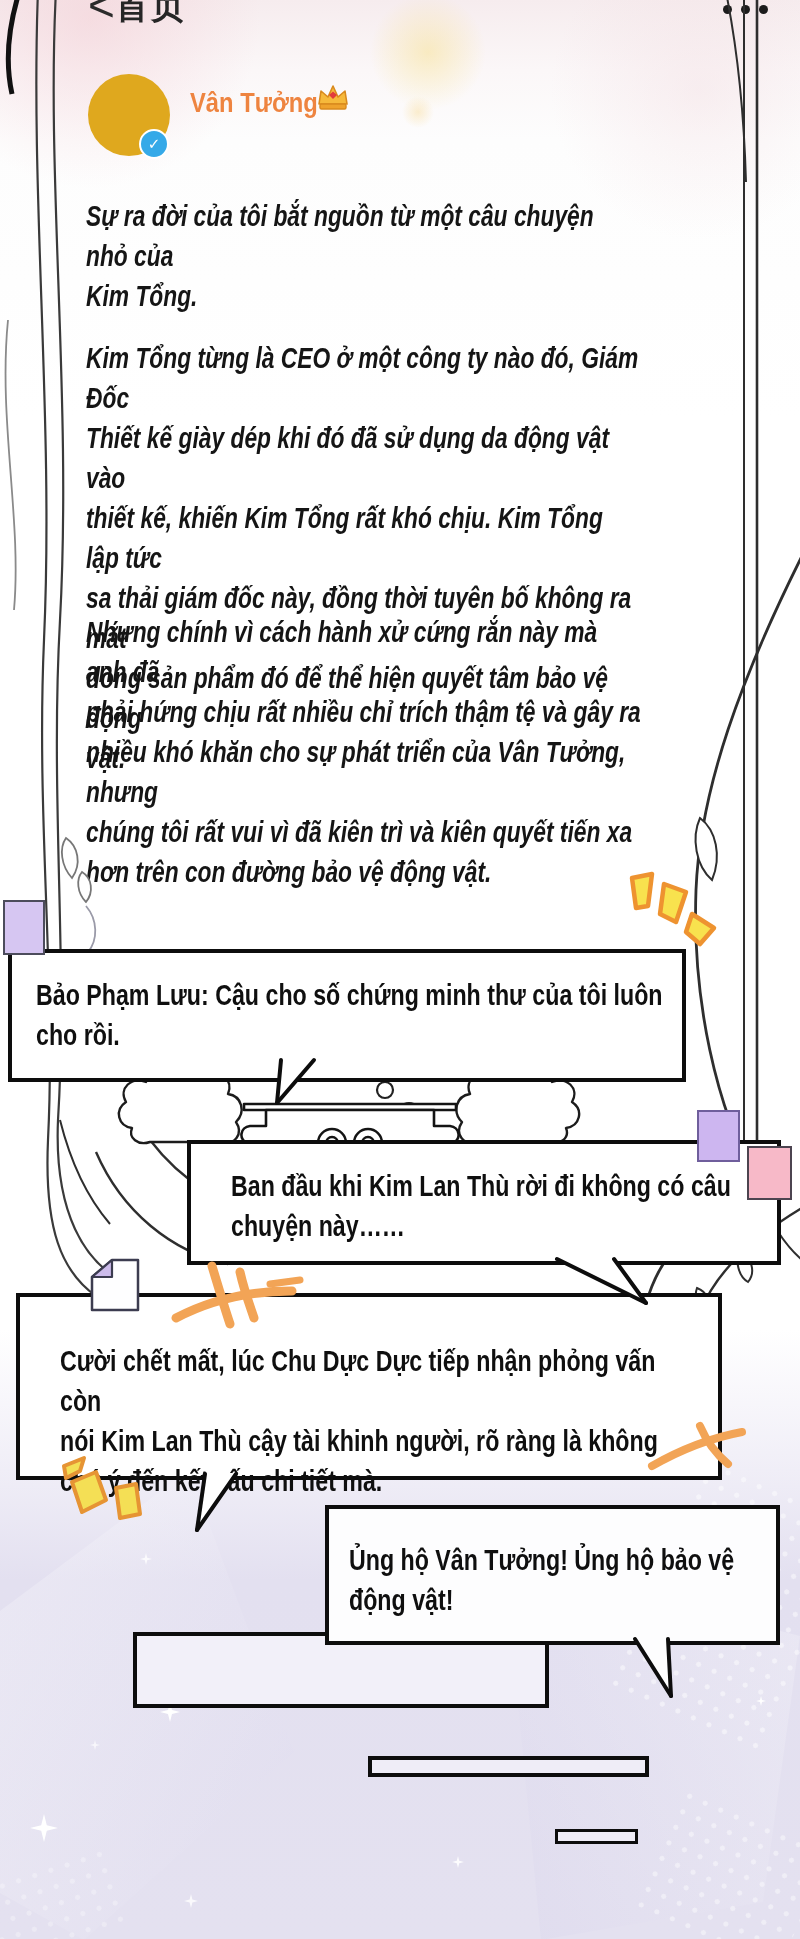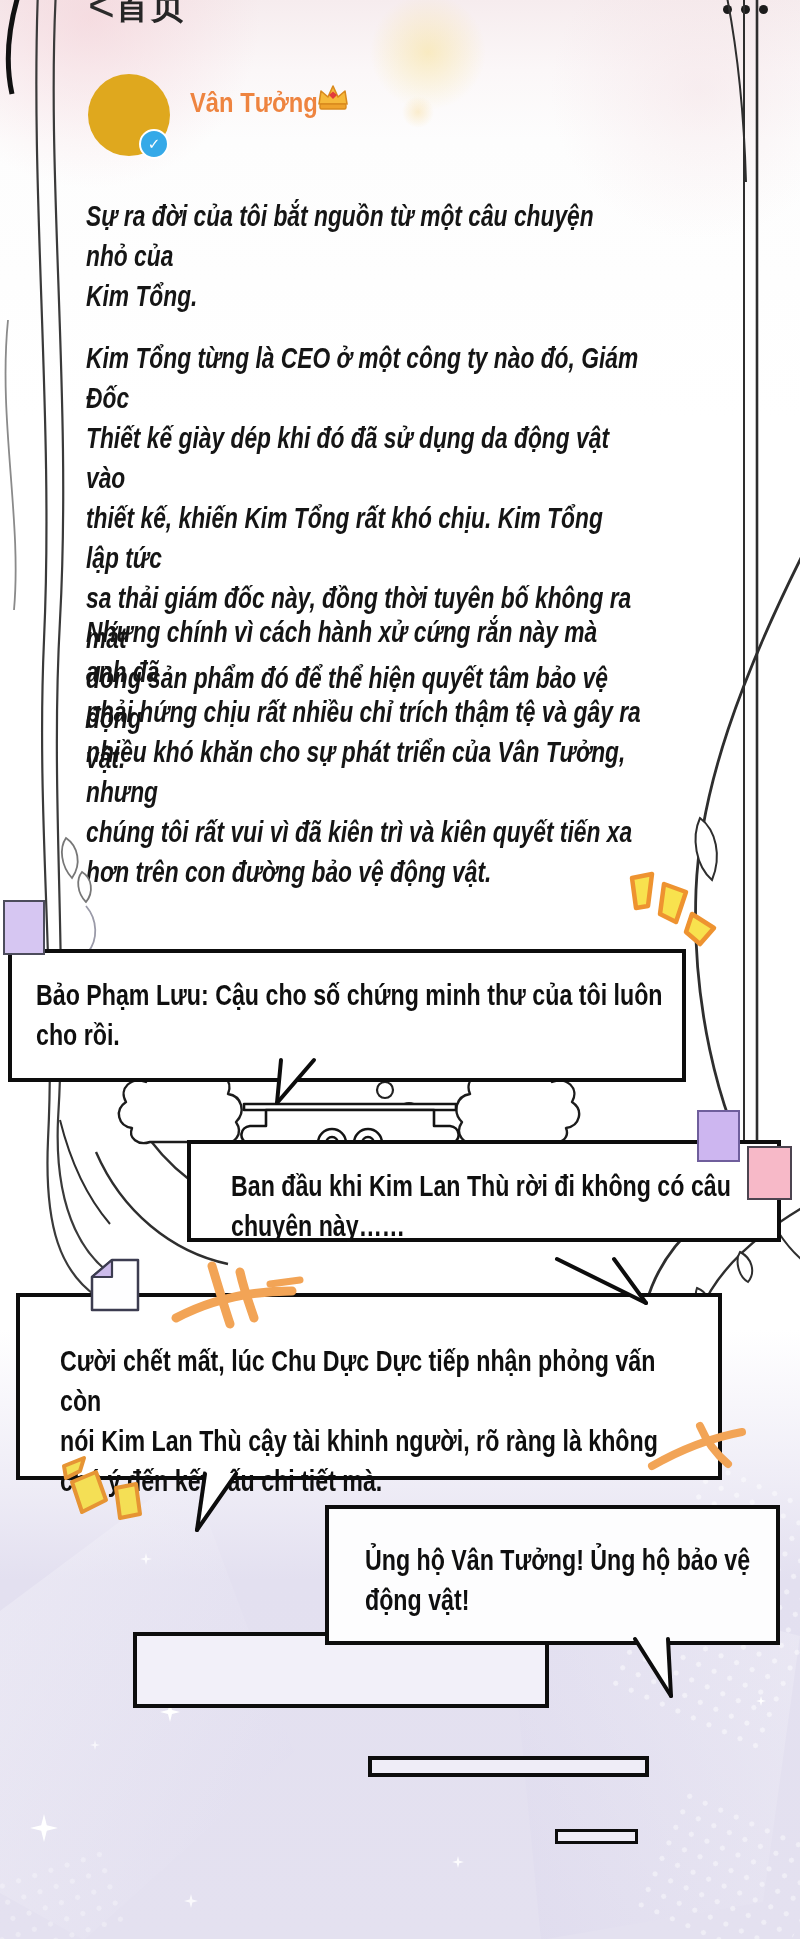--- a/index.html
+++ b/index.html
@@ -28,23 +28,23 @@
   
   .para{position:absolute;left:86px;width:730px;color:#151515;
     font-style:italic;font-weight:700;font-size:30px;line-height:40px;
     white-space:pre-line;transform:scaleX(.76);transform-origin:0 0;}
   .p1{top:196px;} .p2{top:338px;} .p3{top:612px;}
   
   .bubble{position:absolute;background:#fff;border:4px solid #0d0d0d;box-sizing:border-box;z-index:3;}
   .btxt{display:block;color:#0f0f0f;font-weight:700;font-size:29px;line-height:40px;
     white-space:pre-line;transform:scaleX(.8);transform-origin:0 0;width:125%;}
   .b1{left:8px;top:933px;width:678px;height:133px;padding:22px 0 0 24px;margin-top:16px;}
-  .b2{left:187px;top:1140px;width:594px;height:102px;padding:22px 0 0 40px;}
+  .b2{left:187px;top:1140px;width:594px;height:125px;padding:22px 0 0 40px;}
   .b3{left:16px;top:1293px;width:706px;height:187px;padding:44px 16px 0 40px;}
-  .b4{left:325px;top:1505px;width:455px;height:140px;padding:31px 0 0 36px;z-index:4;background:#fdfdfe;}
+  .b4{left:325px;top:1505px;width:455px;height:140px;padding:31px 0 0 20px;z-index:4;background:#fdfdfe;}
   .b5{left:133px;top:1632px;width:416px;height:76px;background:#f2f0f9;z-index:3;}
   .barL{left:368px;top:1756px;width:281px;height:21px;background:#efedf7;z-index:3;}
   .barS{left:555px;top:1829px;width:83px;height:15px;background:#efedf7;border-width:3px;z-index:3;}
   
   .sq{position:absolute;box-sizing:border-box;z-index:4;}
   .sq1{left:3px;top:900px;width:42px;height:55px;background:#d6c6f2;border:2px solid #4c4c5c;}
   .sq2{left:697px;top:1110px;width:43px;height:52px;background:#cdb6f0;border:2px solid #6f5e9c;}
   .sq3{left:747px;top:1146px;width:45px;height:54px;background:#f7b9c8;border:2px solid #4c4450;}
   
   .art{position:absolute;left:0;top:0;z-index:1;}

